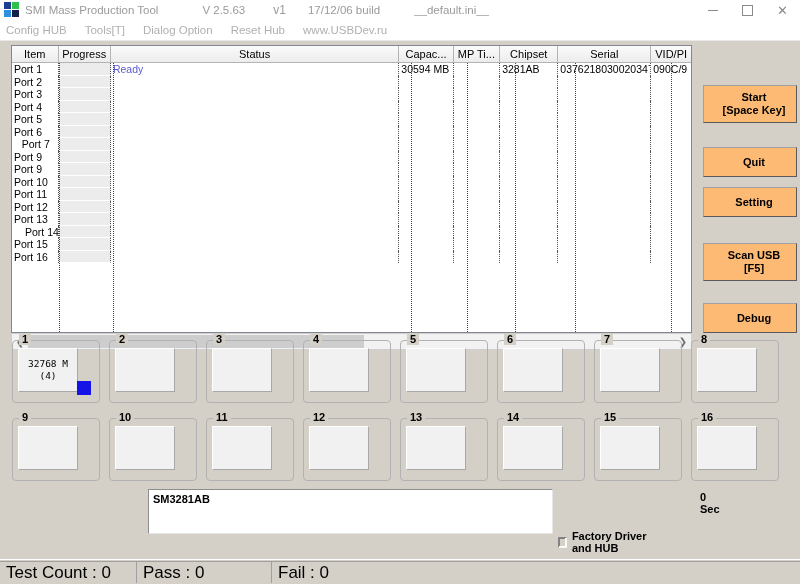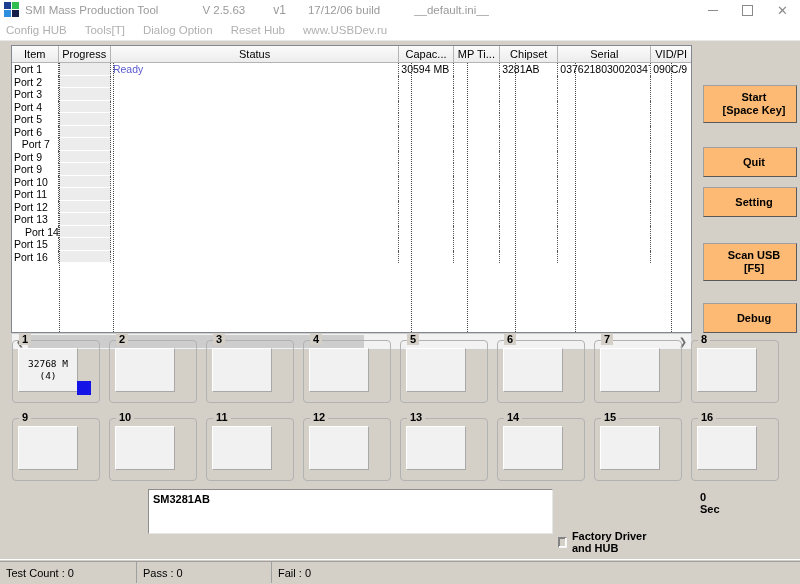--- a/index.html
+++ b/index.html
@@ -308,21 +308,21 @@
     left: 0; bottom: 0;
     width: 800px; height: 24px;
     background: #d4d0c8;
     border-top: 1px solid #ffffff;
     display: flex;
     align-items: center;
   }
   .sb-cell {
     height: 22px;
     line-height: 22px;
-    font-size: 11px;
+    font-size: 17px;
     padding-left: 6px;
     box-sizing: border-box;
     border-left: 1px solid #a0a0a0;
     border-top: 1px solid #a0a0a0;
   }
   .sb-cell.first { border-left: none; }
 </style>
 </head>
 <body>
 

